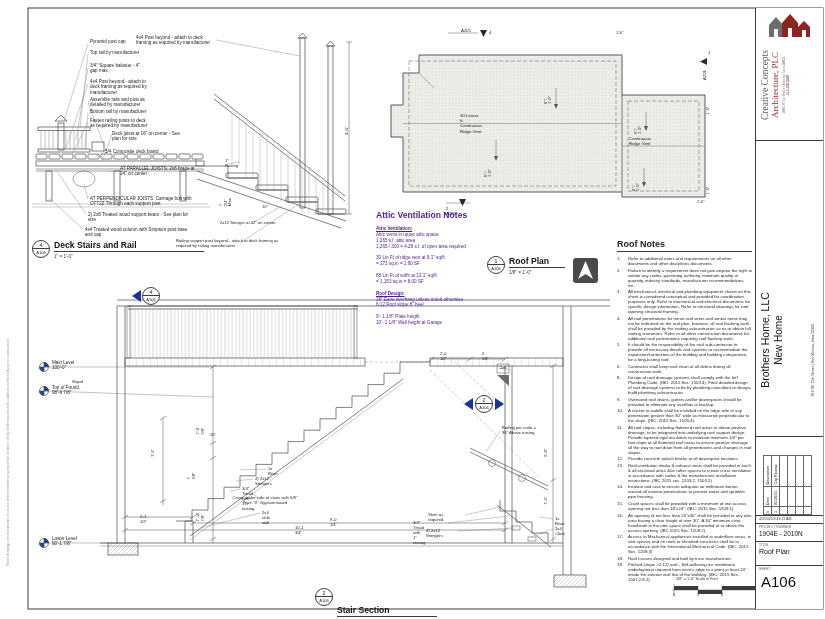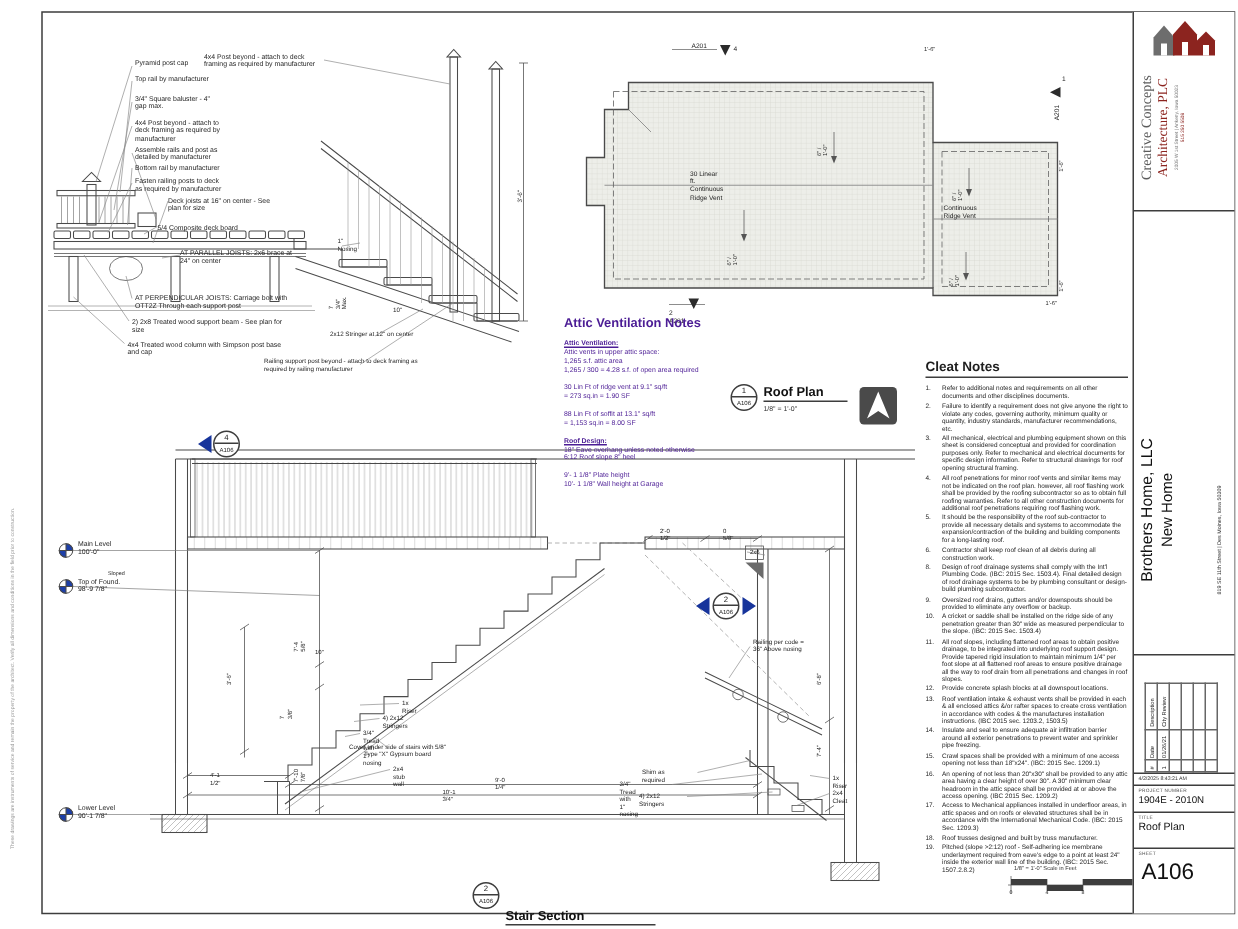--- a/index.html
+++ b/index.html
@@ -268,20 +268,30 @@
     </div>
   <div class="ann-layer">
 
   <div class="ann" style="left: 673px; top: 593px; font-size: 3.5px;">0</div>
       <div class="ann" style="left: 697px; top: 593px; font-size: 3.5px;">4</div>
       <div class="ann" style="left: 721px; top: 593px; font-size: 3.5px;">8</div>
       <div class="ann" style="left: 763px; top: 593px; font-size: 3.5px;">16</div>
     </div>
   <div class="scale-caption">1/8" = 1'-0" Scale in Feet</div>
 
+  <div class="vtitle" style="left:32px;top:240px;">
+    <div class="viewtag">
+      <span class="num">4</span>
+      <span class="sh">A106</span>
+    </div>
+    <div class="vt-text" style="width:150px;">
+      <div class="t">Deck Stairs and Rail</div>
+      <div class="s">1" = 1'-0"</div>
+    </div>
+  </div>
 
   <div class="vtitle" style="left:487px;top:256px;">
     <div class="viewtag">
       <span class="num">1</span>
       <span class="sh">A106</span>
     </div>
     <div class="vt-text" style="width:56px;">
       <div class="t">Roof Plan</div>
       <div class="s">1/8" = 1'-0"</div>
     </div>
@@ -325,21 +335,21 @@
         <div class="aline" style="font-weight: bold; text-decoration: underline;">Roof Design:</div>
         <div class="aline">18" Eave overhang unless noted otherwise</div>
         <div class="aline">6:12    Roof slope              8" heel</div>
         <div class="aline"></div>
         <div class="aline">9'- 1 1/8" Plate height</div>
         <div class="aline">10'- 1 1/8" Wall height at Garage</div>
       </div>
   </div>
 
   <div class="rnotes">
-    <h3>Cleat Notes</h3>
+    <h3>Roof Notes</h3>
     <div class="rule"></div>
     <div>
 
     <div class="note">
           <span class="n">1.</span>
           <span class="t">Refer to additional notes and requirements on all other documents and other disciplines documents.</span>
         </div>
         <div class="note">
           <span class="n">2.</span>
           <span class="t">Failure to identify a requirement does not give anyone the right to violate any codes, governing authority, minimum quality or quantity, industry standards, manufacturer recommendations, etc.</span>

